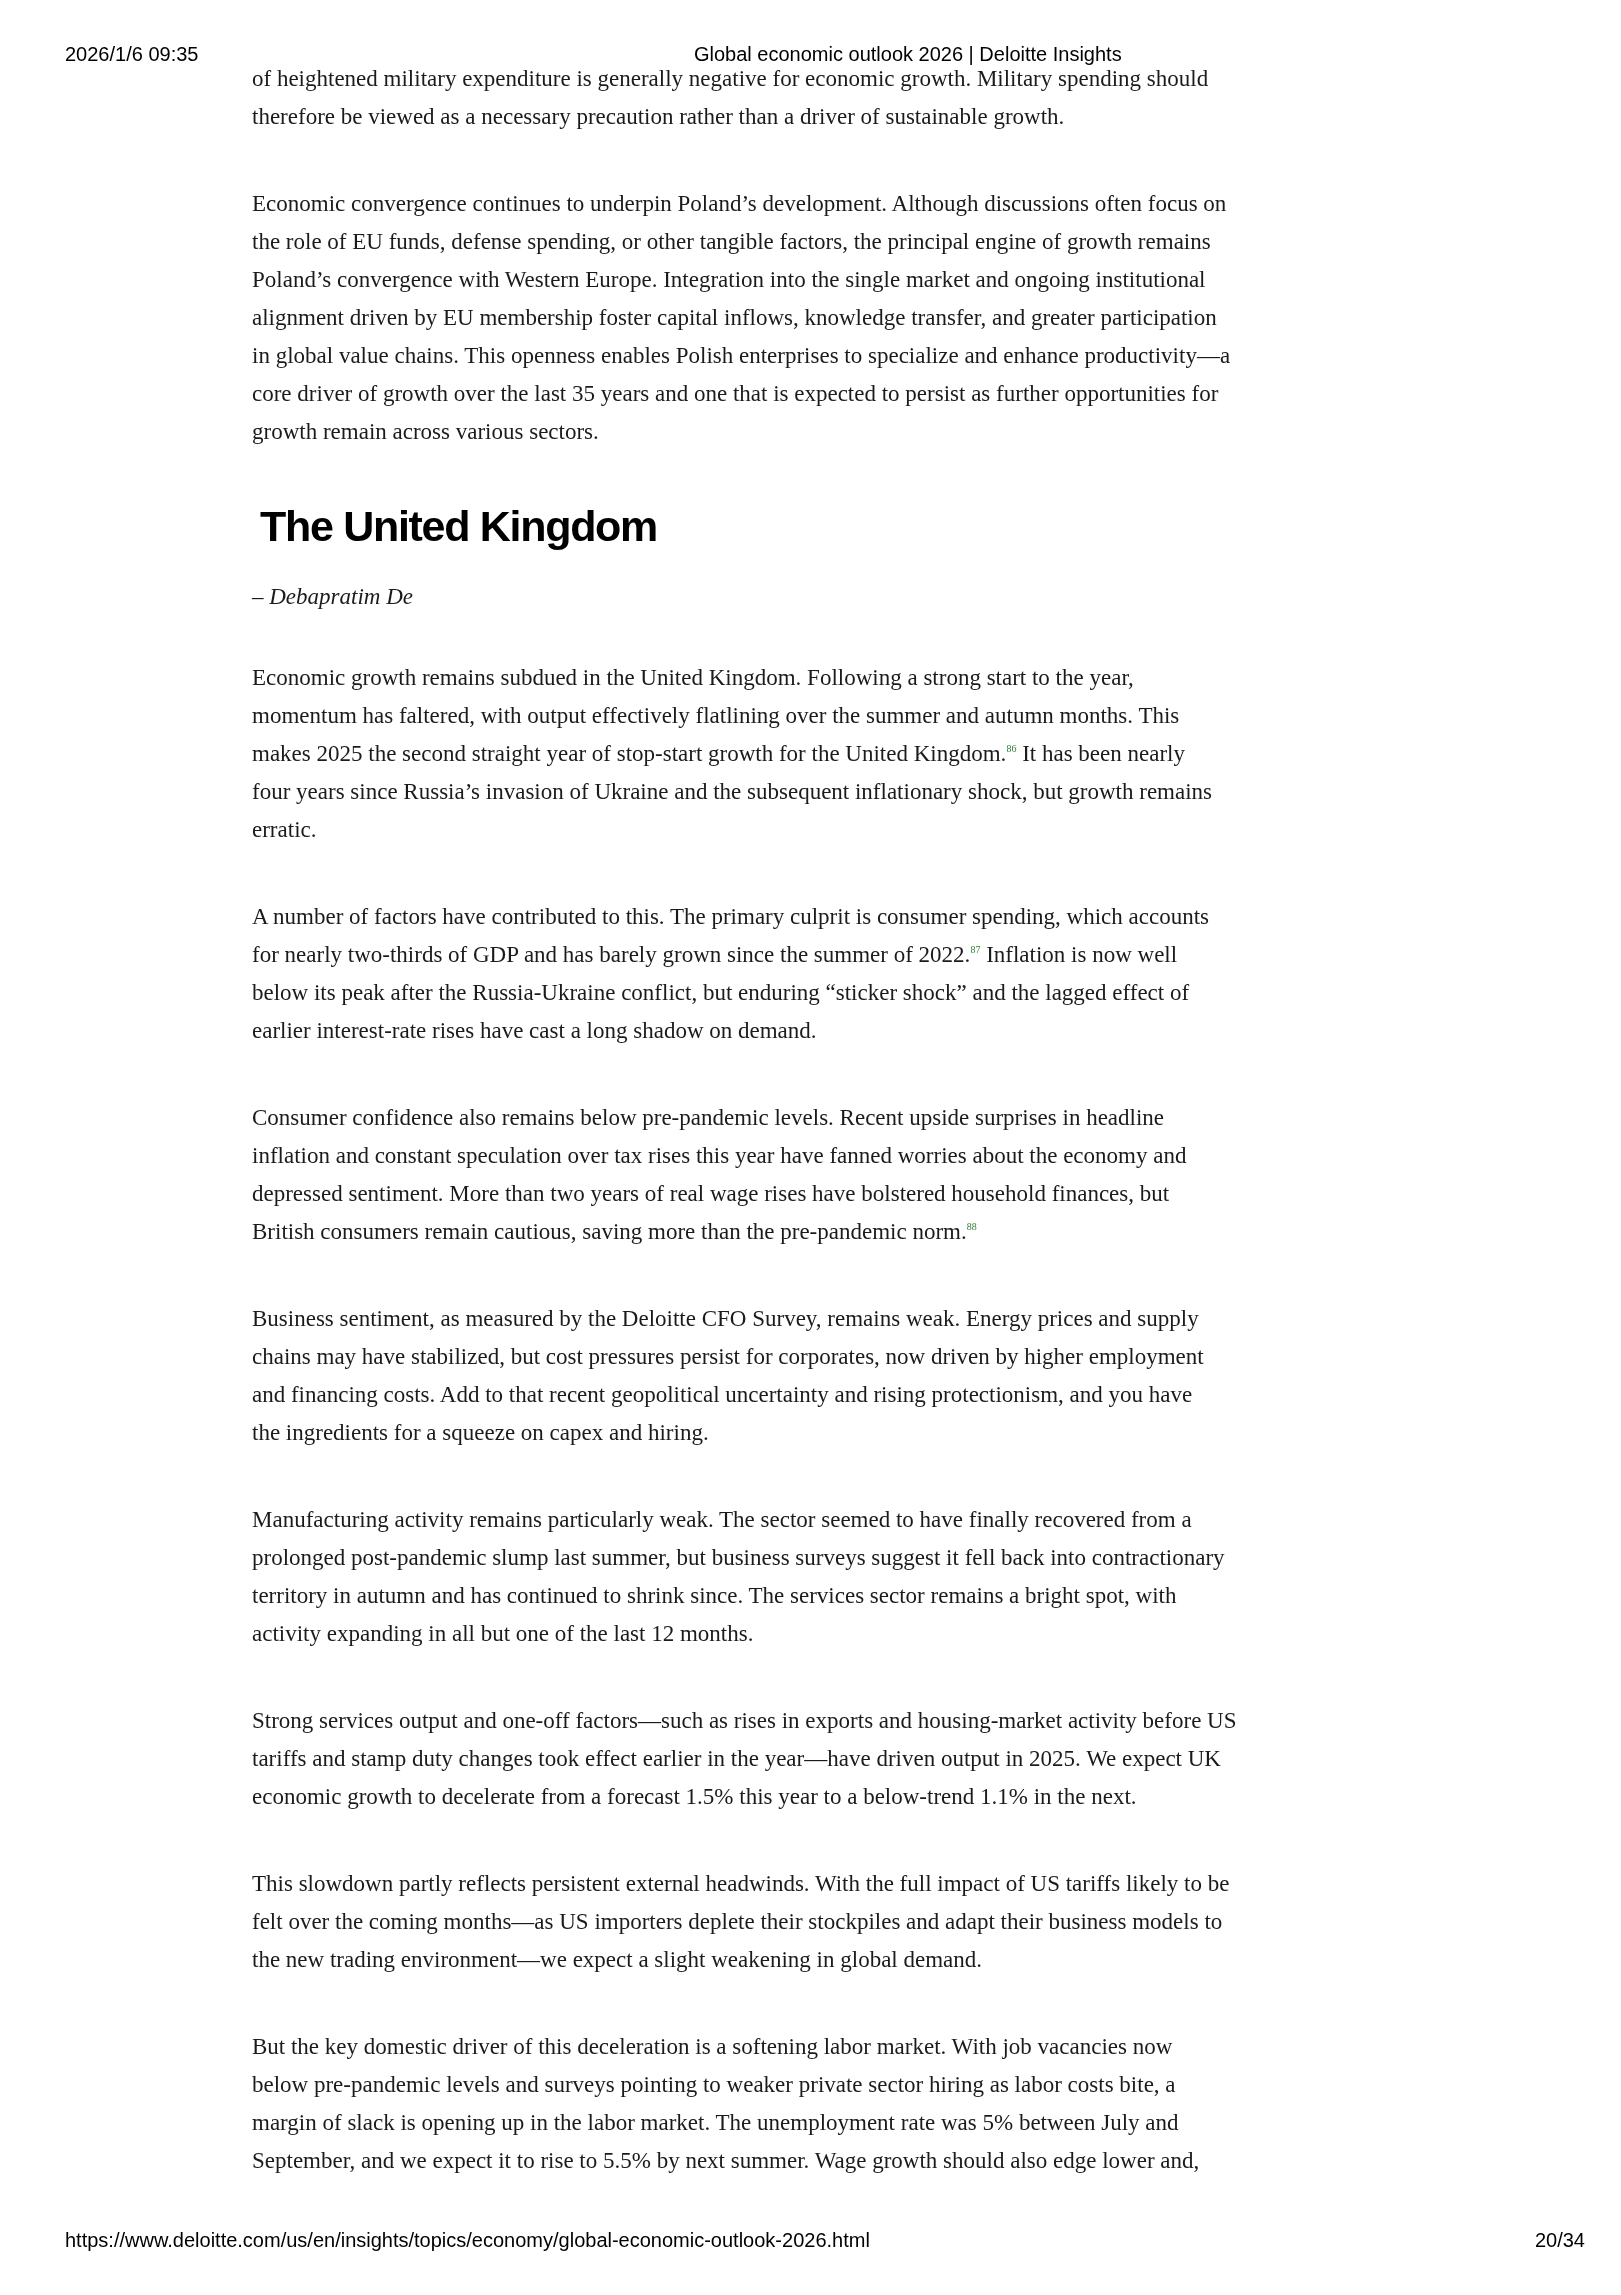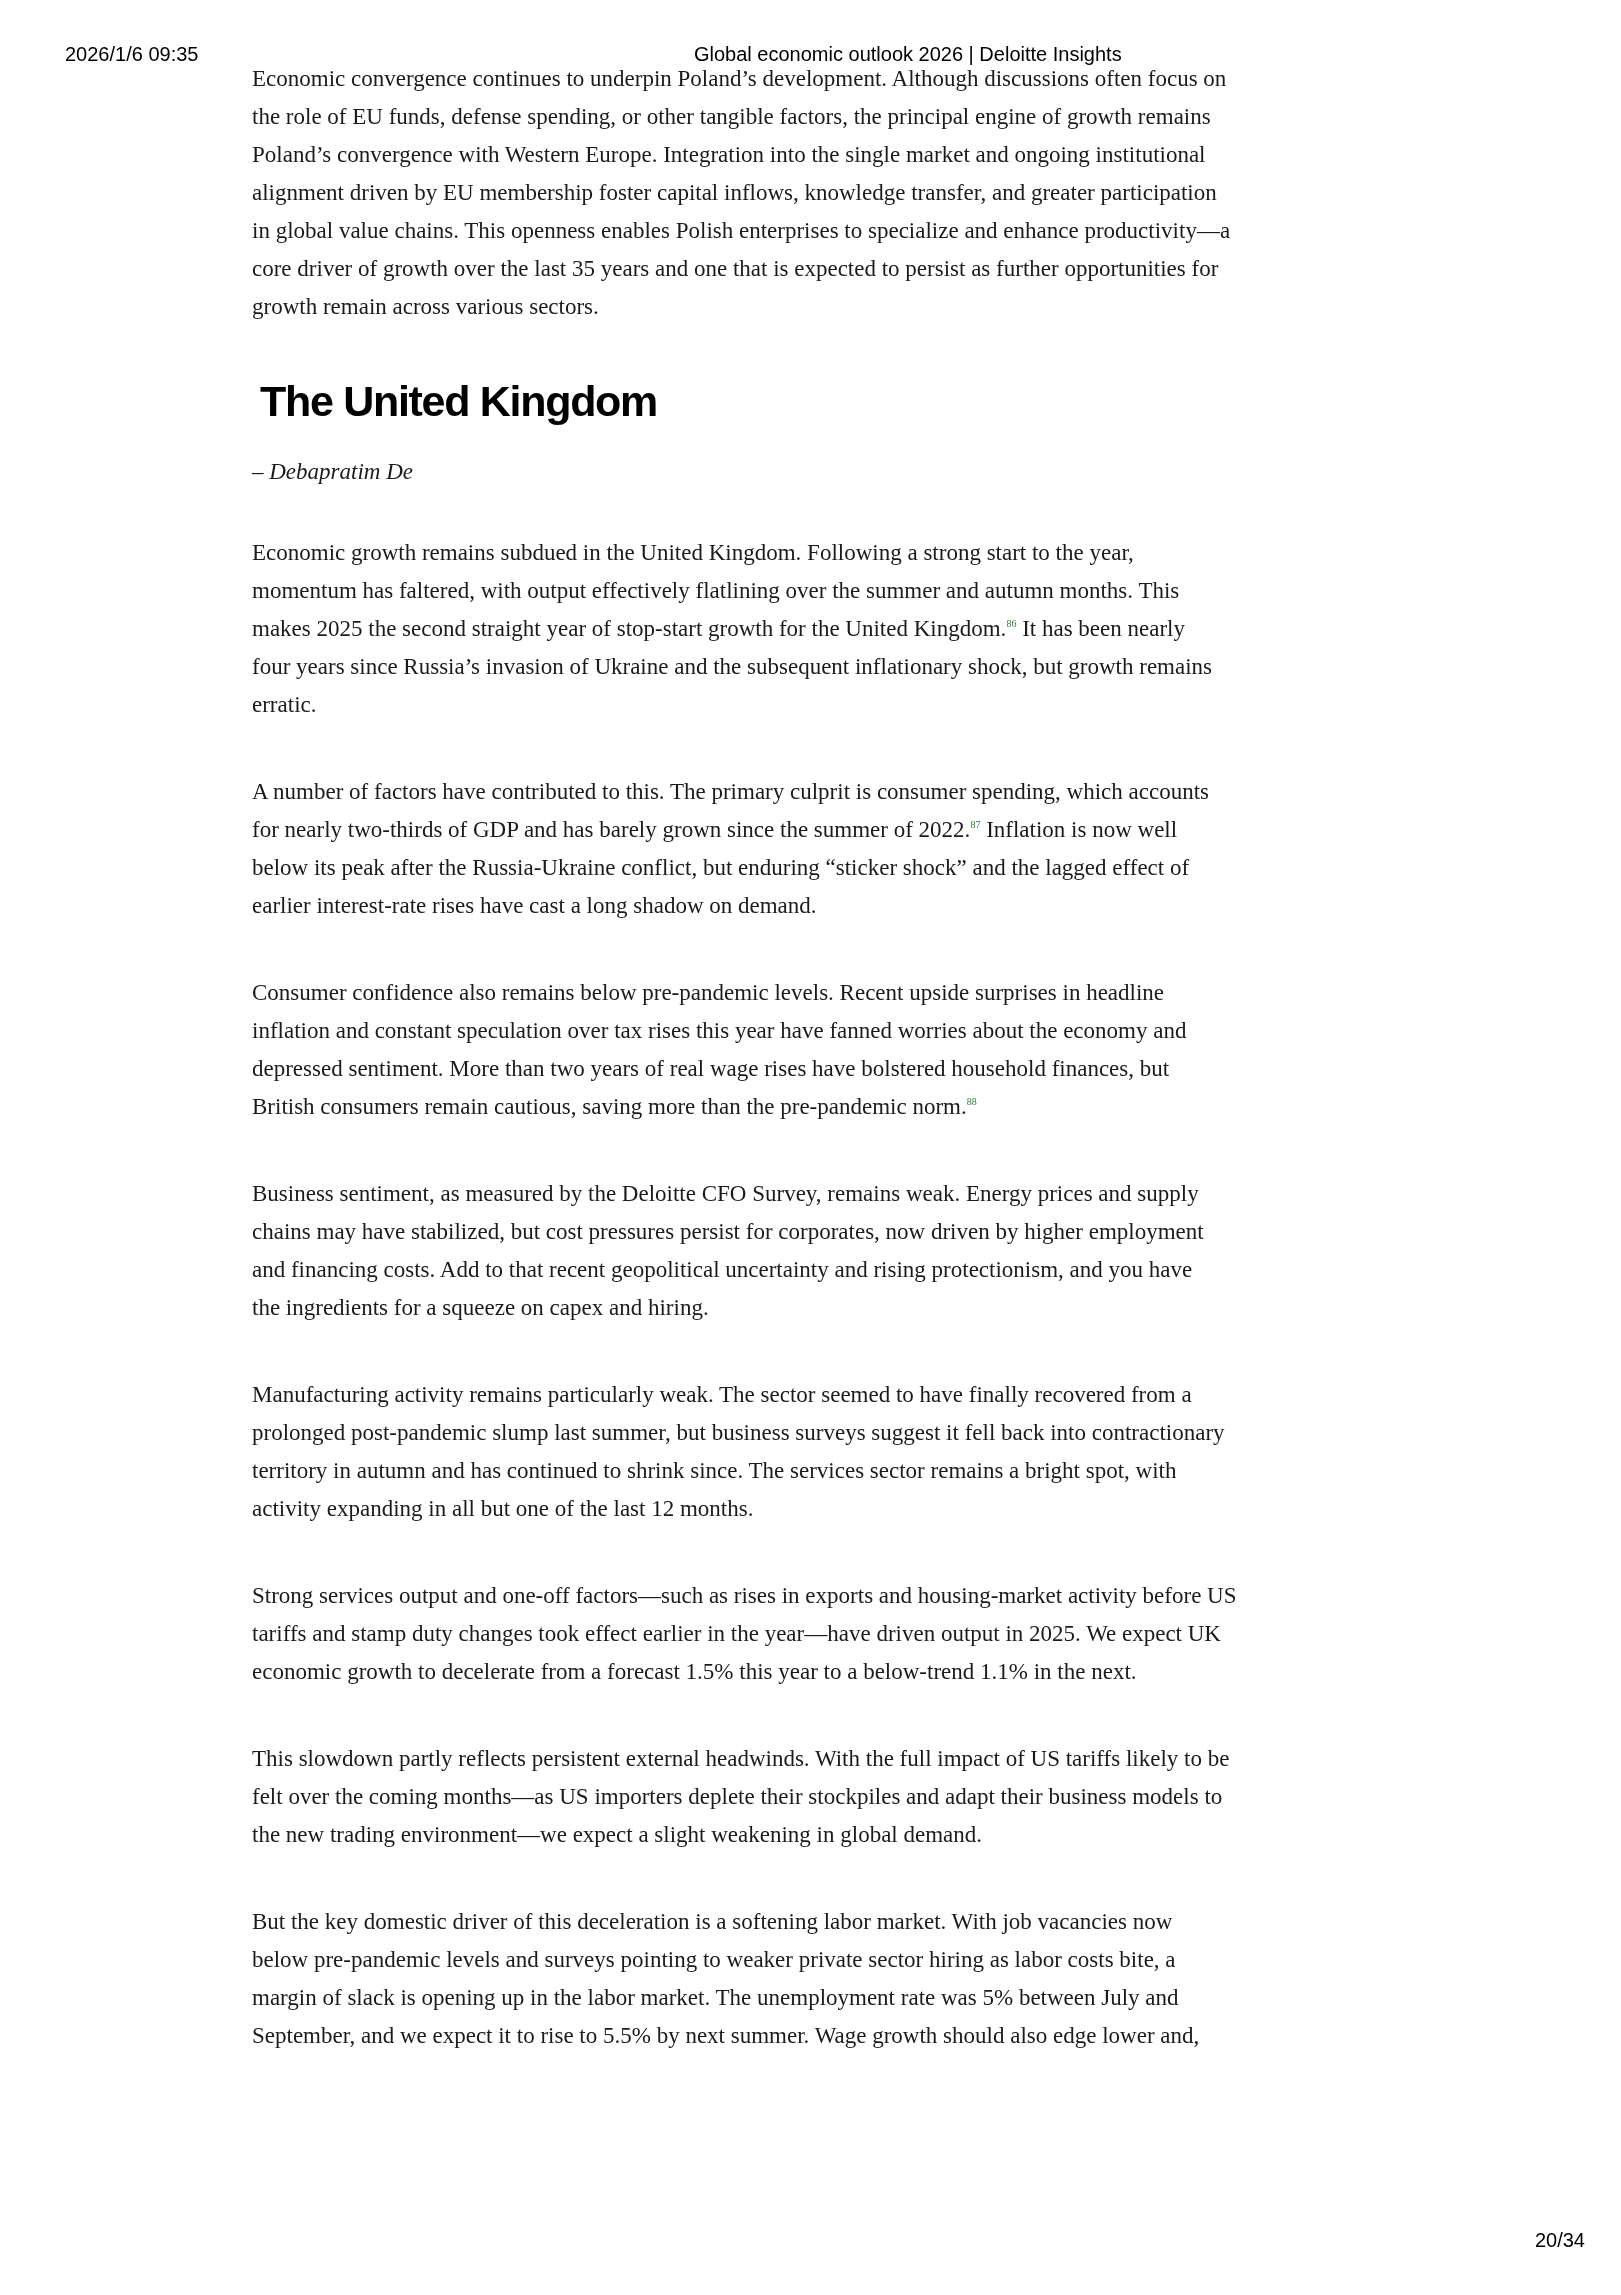--- a/index.html
+++ b/index.html
@@ -57,31 +57,33 @@
 <body>
 
 <div class="sheet">
 
   <div class="print-header">
     <span class="ph-date">2026/1/6 09:35</span>
     <span class="ph-title">Global economic outlook 2026 | Deloitte Insights</span>
   </div>
 
   <main class="content" id="article">
+      <p>of heightened military expenditure is generally negative for economic growth. Military spending should<br>therefore be viewed as a necessary precaution rather than a driver of sustainable growth.</p>
       <p>Economic convergence continues to underpin Poland’s development. Although discussions often focus on<br>the role of EU funds, defense spending, or other tangible factors, the principal engine of growth remains<br>Poland’s convergence with Western Europe. Integration into the single market and ongoing institutional<br>alignment driven by EU membership foster capital inflows, knowledge transfer, and greater participation<br>in global value chains. This openness enables Polish enterprises to specialize and enhance productivity—a<br>core driver of growth over the last 35 years and one that is expected to persist as further opportunities for<br>growth remain across various sectors.</p>
       <h2 class="section-heading">The United Kingdom</h2>
       <div class="byline">– Debapratim De</div>
       <p>Economic growth remains subdued in the United Kingdom. Following a strong start to the year,<br>momentum has faltered, with output effectively flatlining over the summer and autumn months. This<br>makes 2025 the second straight year of stop-start growth for the United Kingdom.<sup class="fn">86</sup> It has been nearly<br>four years since Russia’s invasion of Ukraine and the subsequent inflationary shock, but growth remains<br>erratic.</p>
       <p>A number of factors have contributed to this. The primary culprit is consumer spending, which accounts<br>for nearly two-thirds of GDP and has barely grown since the summer of 2022.<sup class="fn">87</sup> Inflation is now well<br>below its peak after the Russia-Ukraine conflict, but enduring “sticker shock” and the lagged effect of<br>earlier interest-rate rises have cast a long shadow on demand.</p>
       <p>Consumer confidence also remains below pre-pandemic levels. Recent upside surprises in headline<br>inflation and constant speculation over tax rises this year have fanned worries about the economy and<br>depressed sentiment. More than two years of real wage rises have bolstered household finances, but<br>British consumers remain cautious, saving more than the pre-pandemic norm.<sup class="fn">88</sup></p>
       <p>Business sentiment, as measured by the Deloitte CFO Survey, remains weak. Energy prices and supply<br>chains may have stabilized, but cost pressures persist for corporates, now driven by higher employment<br>and financing costs. Add to that recent geopolitical uncertainty and rising protectionism, and you have<br>the ingredients for a squeeze on capex and hiring.</p>
       <p>Manufacturing activity remains particularly weak. The sector seemed to have finally recovered from a<br>prolonged post-pandemic slump last summer, but business surveys suggest it fell back into contractionary<br>territory in autumn and has continued to shrink since. The services sector remains a bright spot, with<br>activity expanding in all but one of the last 12 months.</p>
       <p>Strong services output and one-off factors—such as rises in exports and housing-market activity before US<br>tariffs and stamp duty changes took effect earlier in the year—have driven output in 2025. We expect UK<br>economic growth to decelerate from a forecast 1.5% this year to a below-trend 1.1% in the next.</p>
       <p>This slowdown partly reflects persistent external headwinds. With the full impact of US tariffs likely to be<br>felt over the coming months—as US importers deplete their stockpiles and adapt their business models to<br>the new trading environment—we expect a slight weakening in global demand.</p>
       <p>But the key domestic driver of this deceleration is a softening labor market. With job vacancies now<br>below pre-pandemic levels and surveys pointing to weaker private sector hiring as labor costs bite, a<br>margin of slack is opening up in the labor market. The unemployment rate was 5% between July and<br>September, and we expect it to rise to 5.5% by next summer. Wage growth should also edge lower and,</p>
     </main>
 
   <div class="print-footer">
+    <span class="pf-url">https://www.deloitte.com/us/en/insights/topics/economy/global-economic-outlook-2026.html</span>
     <span class="pf-page">20/34</span>
   </div>
 
 </div>
 
 
 </body></html>

